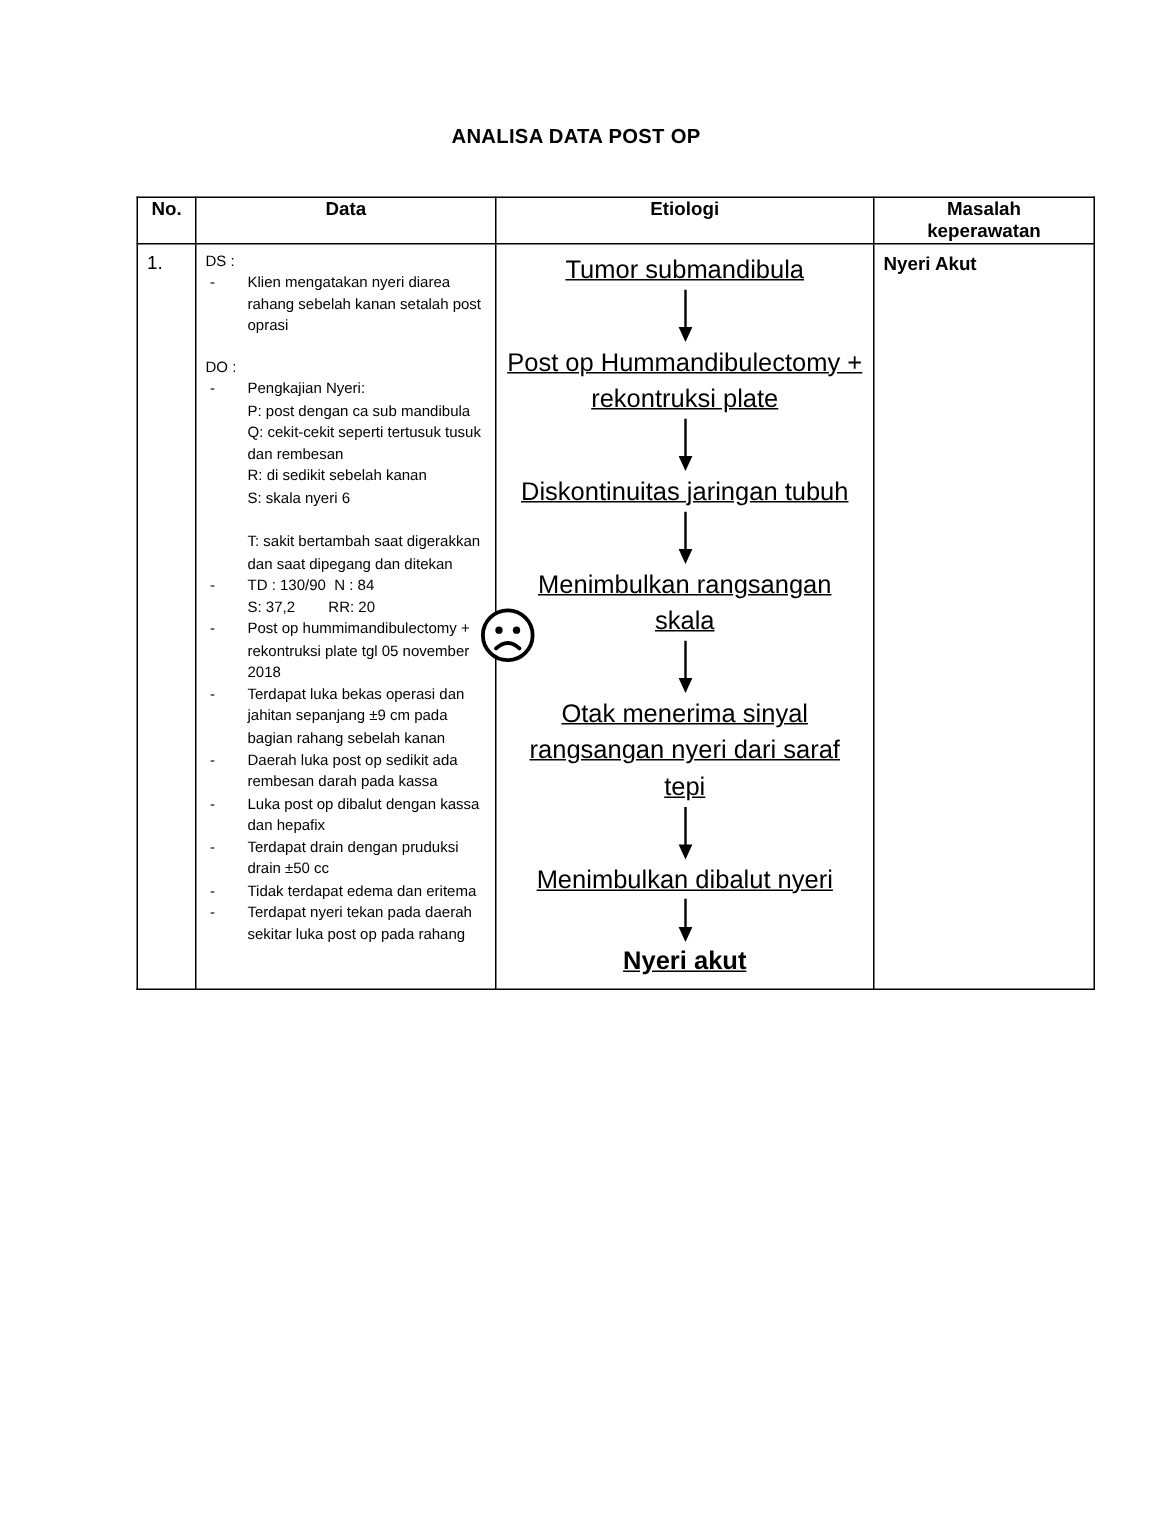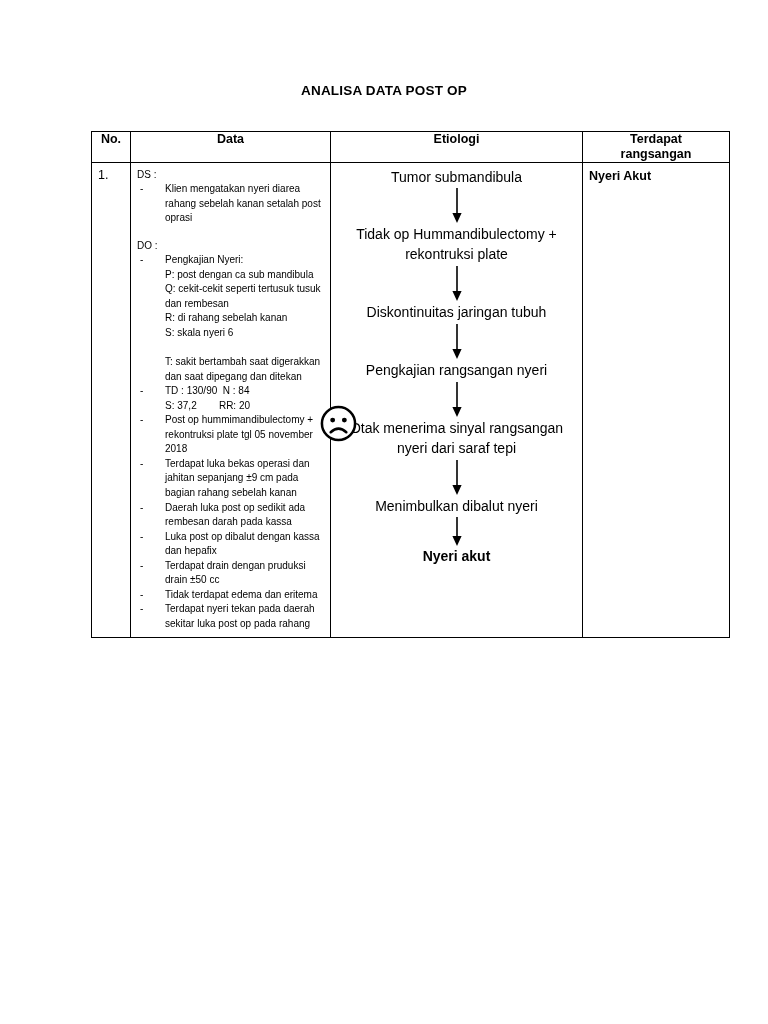--- a/index.html
+++ b/index.html
@@ -110,24 +110,25 @@
   .emoji-face {
     position: absolute;
     left: 188px;
     top: 241px;
     width: 39px;
     height: 39px;
   }
 
   
   .etio-cell {
-    font-size: 14px;
+    font-size: 17px;
     line-height: 1.42;
     padding: 5px 6px 6px 6px;
     text-align: center;
+    text-decoration: underline;
   }
   .etio-node { text-align: center; }
   .etio-node.bold { font-weight: bold; }
   .arrow-box {
     height: 38px;
     display: flex;
     align-items: center;
     justify-content: center;
   }
   .arrow-box.short { height: 30px; }
@@ -155,22 +156,22 @@
         <col class="c-data">
         <col class="c-etio">
         <col class="c-mas">
       </colgroup>
       <thead>
         <tr>
           <th class="hd">No.</th>
           <th class="hd">Data</th>
           <th class="hd">Etiologi</th>
           <th class="hd">
-            <span>Terdapat</span><br>
-            <span>rangsangan</span>
+            <span>Masalah</span><br>
+            <span>keperawatan</span>
           </th>
         </tr>
       </thead>
       <tbody>
         <tr>
 
           <td class="cell">
             <div class="no-cell">1.</div>
           </td>
 
@@ -190,21 +191,21 @@
 
               <div class="lbl">DO :</div>
 
               <ul class="bullets">
 
                 <li>
                   <span class="dash">-</span>
                   <span class="sub-line">Pengkajian Nyeri:</span>
                   <span class="sub-line">P: post dengan ca sub mandibula</span>
                   <span class="sub-line">Q: cekit-cekit seperti tertusuk tusuk dan rembesan</span>
-                  <span class="sub-line">R: di rahang sebelah kanan</span>
+                  <span class="sub-line">R: di sedikit sebelah kanan</span>
                   <span class="sub-line">S: skala nyeri 6</span>
                   <span class="sub-line">&nbsp;</span>
                   <span class="sub-line">T: sakit bertambah saat digerakkan dan saat dipegang dan ditekan</span>
                 </li>
 
                 <li>
                   <span class="dash">-</span>
                   <span class="vitals-row">TD : 130/90  N : 84</span>
                   <span class="vitals-row">S: 37,2        RR: 20</span>
                 </li>
@@ -260,37 +261,37 @@
             <div class="etio-cell">
 
               <div class="etio-node">Tumor submandibula</div>
               <div class="arrow-box">
                 <svg class="arrow-svg" width="14" height="36" viewBox="0 0 14 36">
                   <line x1="7" y1="0" x2="7" y2="27" stroke="#000" stroke-width="1.6"></line>
                   <polygon points="7,35 2.4,25 11.6,25" fill="#000"></polygon>
                 </svg>
               </div>
 
-              <div class="etio-node">Tidak op Hummandibulectomy + rekontruksi plate</div>
+              <div class="etio-node">Post op Hummandibulectomy + rekontruksi plate</div>
               <div class="arrow-box">
                 <svg class="arrow-svg" width="14" height="36" viewBox="0 0 14 36">
                   <line x1="7" y1="0" x2="7" y2="27" stroke="#000" stroke-width="1.6"></line>
                   <polygon points="7,35 2.4,25 11.6,25" fill="#000"></polygon>
                 </svg>
               </div>
 
               <div class="etio-node">Diskontinuitas jaringan tubuh</div>
               <div class="arrow-box">
                 <svg class="arrow-svg" width="14" height="36" viewBox="0 0 14 36">
                   <line x1="7" y1="0" x2="7" y2="27" stroke="#000" stroke-width="1.6"></line>
                   <polygon points="7,35 2.4,25 11.6,25" fill="#000"></polygon>
                 </svg>
               </div>
 
-              <div class="etio-node">Pengkajian rangsangan nyeri</div>
+              <div class="etio-node">Menimbulkan rangsangan skala</div>
               <div class="arrow-box">
                 <svg class="arrow-svg" width="14" height="36" viewBox="0 0 14 36">
                   <line x1="7" y1="0" x2="7" y2="27" stroke="#000" stroke-width="1.6"></line>
                   <polygon points="7,35 2.4,25 11.6,25" fill="#000"></polygon>
                 </svg>
               </div>
 
               <div class="etio-node">Otak menerima sinyal rangsangan nyeri dari saraf tepi</div>
               <div class="arrow-box">
                 <svg class="arrow-svg" width="14" height="36" viewBox="0 0 14 36">

